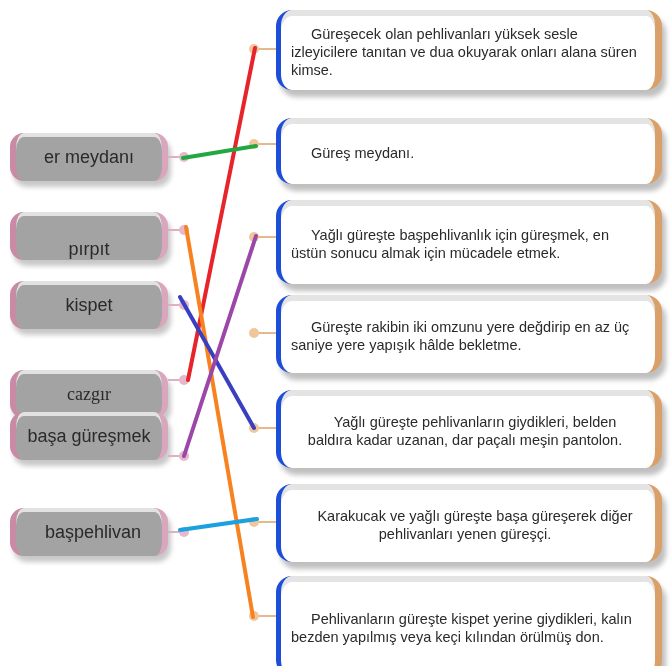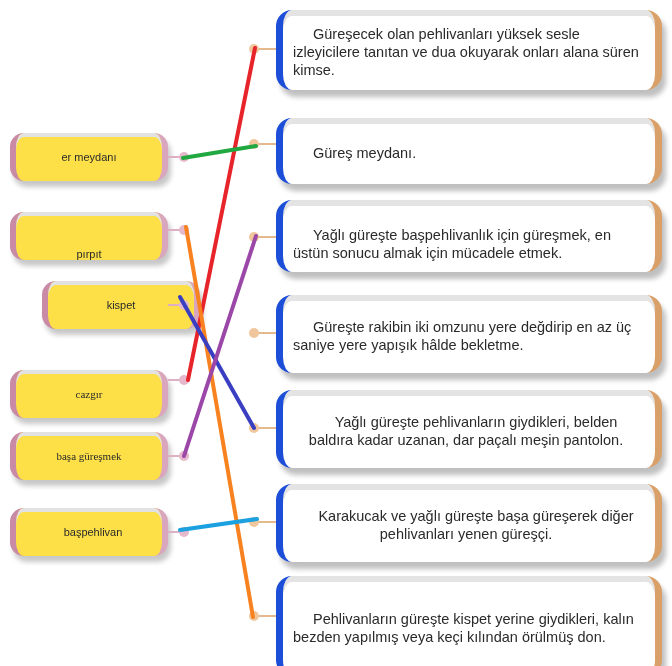--- a/index.html
+++ b/index.html
@@ -1,27 +1,27 @@
 <!DOCTYPE html>
 <html><head>
 <meta charset="utf-8">
 <style>
   html, body { margin:0; padding:0; background:#ffffff; }
   body { width:672px; height:666px; position:relative; overflow:hidden;
          font-family:"Liberation Sans", sans-serif; color:#2a2a2a; }
   .lbox { position:absolute; left:10px; width:158px; height:48px;
-          border-radius:14px; background:#fde047;
+          border-radius:14px; background:#a3a3a3;
           border-left:6px solid #c98aa6; border-right:6px solid #d9a6bd;
           box-shadow: 3px 6px 5px rgba(0,0,0,0.22), inset 0 4px 0 #e2e2e2;
           display:flex; align-items:center; justify-content:center;
-          font-size:11px; box-sizing:border-box; }
+          font-size:18px; box-sizing:border-box; }
   .lconn { position:absolute; left:168px; width:14px; height:2px; background:#ddb0c4; }
   .ldot { position:absolute; width:10px; height:10px; border-radius:50%; background:#e5b8cb; }
   .rbox { position:absolute; left:276px; width:386px; border-radius:16px; background:#fff;
-          border-left:7px solid #1d4ed8; border-right:7px solid #d9a06a;
+          border-left:5px solid #1d4ed8; border-right:7px solid #d9a06a;
           box-shadow: 4px 7px 5px rgba(0,0,0,0.25), inset 0 6px 0 #e4e4e4;
           box-sizing:border-box; padding:14px 16px 10px 10px;
           font-size:14.5px; line-height:18px; display:flex; align-items:center; }
   .rbox .txt { text-indent:20px; }
   .rconn { position:absolute; left:258px; width:18px; height:2px; background:#e5b98e; }
   .rdot { position:absolute; width:10px; height:10px; border-radius:50%; background:#f0c79c; }
   svg.lines { position:absolute; left:0; top:0; }
 </style>
 </head>
 <body>
@@ -30,31 +30,31 @@
     <div class="lbox" style="top: 133px;">
       <span>er meydanı</span>
     </div>
     <div class="lconn" style="top: 156px;"></div>
     <div class="ldot" style="left: 179px; top: 152px;"></div>
     <div class="lbox" style="top: 212px; align-items: flex-end;">
       <span>pırpıt</span>
     </div>
     <div class="lconn" style="top: 229px;"></div>
     <div class="ldot" style="left: 179px; top: 225px;"></div>
-    <div class="lbox" style="top: 281px; margin-left: 32px;">
+    <div class="lbox" style="top: 281px;">
       <span>kispet</span>
     </div>
     <div class="lconn" style="top: 304px;"></div>
     <div class="ldot" style="left: 179px; top: 300px;"></div>
     <div class="lbox" style="top: 370px; font-family: Liberation Serif, serif;">
       <span>cazgır</span>
     </div>
     <div class="lconn" style="top: 379px;"></div>
     <div class="ldot" style="left: 179px; top: 375px;"></div>
-    <div class="lbox" style="top: 432px; font-family: Liberation Serif, serif;">
+    <div class="lbox" style="top: 412px;">
       <span>başa güreşmek</span>
     </div>
     <div class="lconn" style="top: 455px;"></div>
     <div class="ldot" style="left: 179px; top: 451px;"></div>
     <div class="lbox" style="top: 508px; padding-left: 8px;">
       <span>başpehlivan</span>
     </div>
     <div class="lconn" style="top: 531px;"></div>
     <div class="ldot" style="left: 179px; top: 527px;"></div>
   </div>
@@ -62,21 +62,21 @@
     <div class="rbox" style="top: 10px; height: 80px;">
       <div class="txt">Güreşecek olan pehlivanları yüksek sesle izleyicilere tanıtan ve dua okuyarak onları alana süren kimse.</div>
     </div>
     <div class="rconn" style="top: 48px;"></div>
     <div class="rdot" style="left: 249px; top: 44px;"></div>
     <div class="rbox" style="top: 118px; height: 66px;">
       <div class="txt">Güreş meydanı.</div>
     </div>
     <div class="rconn" style="top: 143px;"></div>
     <div class="rdot" style="left: 249px; top: 139px;"></div>
-    <div class="rbox" style="top: 200px; height: 72px; align-items: flex-end;">
+    <div class="rbox" style="top: 200px; height: 84px;">
       <div class="txt">Yağlı güreşte başpehlivanlık için güreşmek, en üstün sonucu almak için mücadele etmek.</div>
     </div>
     <div class="rconn" style="top: 236px;"></div>
     <div class="rdot" style="left: 249px; top: 232px;"></div>
     <div class="rbox" style="top: 295px; height: 78px;">
       <div class="txt">Güreşte rakibin iki omzunu yere değdirip en az üç saniye yere yapışık hâlde bekletme.</div>
     </div>
     <div class="rconn" style="top: 332px;"></div>
     <div class="rdot" style="left: 249px; top: 328px;"></div>
     <div class="rbox" style="top: 390px; height: 78px; text-align: center;">

